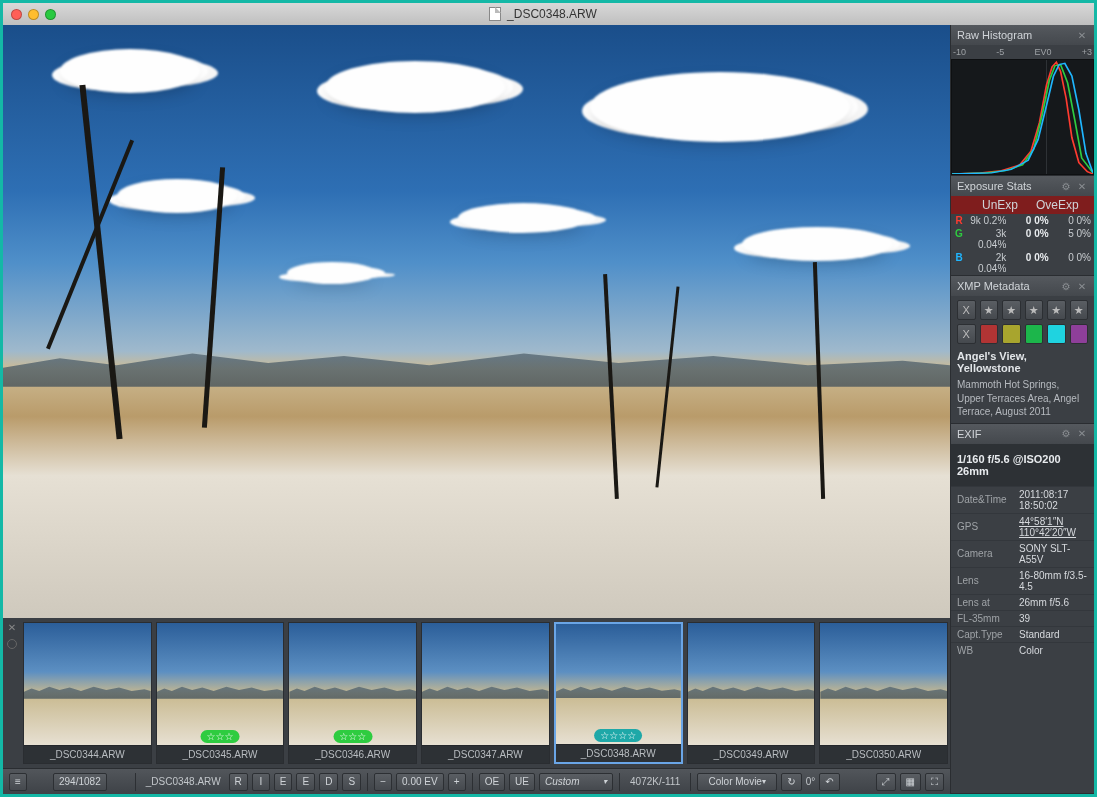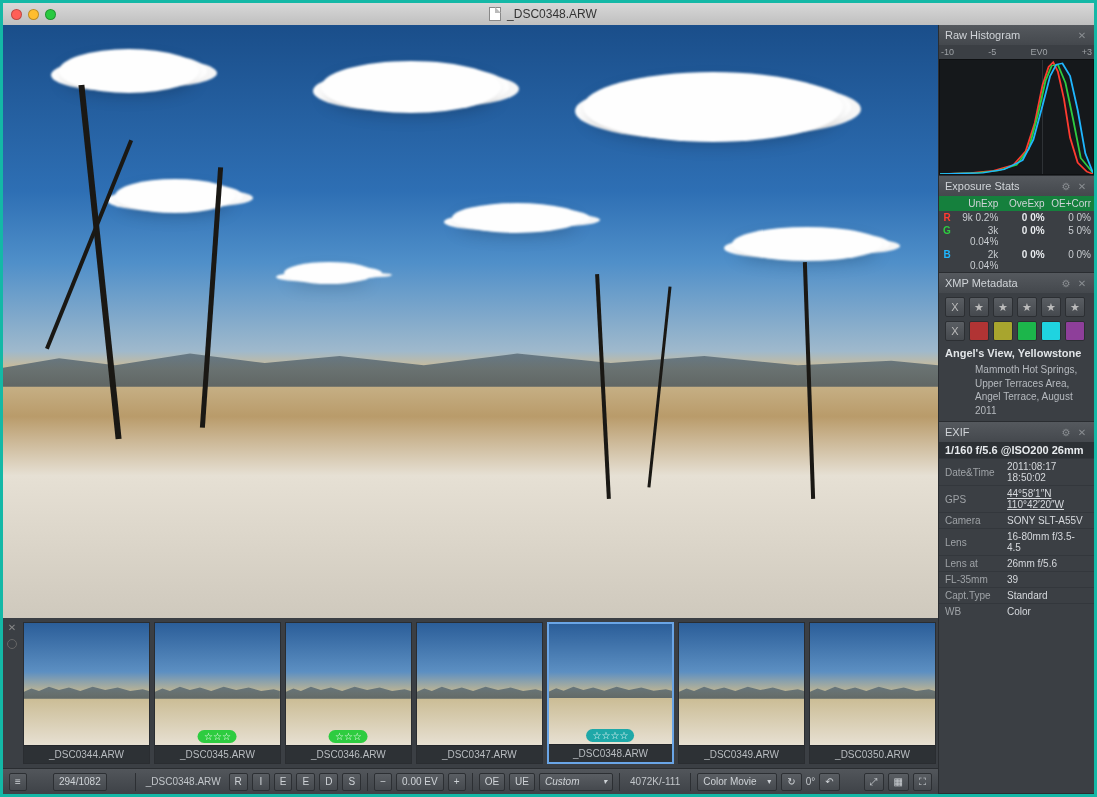--- a/index.html
+++ b/index.html
@@ -41,49 +41,49 @@
   .rating-pill.teal { background:#1fa8a8; }
 
   
   .toolbar { height:26px; background:linear-gradient(#52565b,#3e4247); display:flex; align-items:center; gap:4px; padding:0 6px; border-top:1px solid #2a2d31; font-size:10px; color:#c2c6ca; }
   .tbtn { height:18px; min-width:18px; padding:0 5px; display:inline-flex; align-items:center; justify-content:center; background:linear-gradient(#5a5e63,#45494e); border:1px solid #2c2f33; border-radius:2px; color:#cfd3d7; font-size:10px; }
   .tbtn.wide { min-width:auto; }
   .tsep { width:1px; height:18px; background:#2c2f33; margin:0 2px; }
   .rtools { margin-left:auto; display:flex; gap:4px; }
 
   
-  .right-col { width:156px; background:#3b3f44; display:flex; flex-direction:column; border-left:1px solid #2a2d31; }
+  .right-col { width:144px; background:#3b3f44; display:flex; flex-direction:column; border-left:1px solid #2a2d31; }
   .panel { border-bottom:1px solid #2a2d31; }
   .panel-hd { height:20px; background:linear-gradient(#55595e,#44484d); display:flex; align-items:center; padding:0 6px; font-size:11px; color:#d0d4d8; }
   .panel-hd .spacer { flex:1; }
   .gear, .px { width:12px; height:12px; display:inline-flex; align-items:center; justify-content:center; color:#8a8e92; margin-left:4px; font-size:10px; }
   .panel-body { padding:4px 6px; font-size:10px; }
 
   
   .histo-scale { display:flex; justify-content:space-between; font-size:9px; color:#9ea2a6; padding:2px 2px 0; }
   .histo { height:116px; background:#15181b; position:relative; margin-top:2px; border:1px solid #0e1012; overflow:hidden; }
   .histo .grid { position:absolute; inset:0; background:repeating-linear-gradient(to right, transparent 0 33.2%, #2e3236 33.2% 33.6%); }
   .histo svg { position:absolute; inset:0; width:100%; height:100%; }
 
   
-  .exp-head { display:grid; grid-template-columns:16px 1fr 1fr 1fr; background:#15803d; font-size:10px; }
+  .exp-head { display:grid; grid-template-columns:16px 1fr 1fr 1fr; background:#7f1d1d; font-size:12px;gap:12px; }
   .exp-head div { padding:2px 3px; text-align:right; color:#cfd3d7; }
   .exp-row { display:grid; grid-template-columns:16px 1fr 1fr 1fr; font-size:10px; }
   .exp-row div { padding:1px 3px; text-align:right; }
   .exp-row .ch { text-align:center; font-weight:bold; }
 
   
   .xmp-row { display:flex; gap:4px; margin-bottom:4px; }
   .xmp-btn { width:20px; height:20px; background:linear-gradient(#5a5e63,#45494e); border:1px solid #2c2f33; border-radius:2px; display:flex; align-items:center; justify-content:center; color:#bbb; font-size:11px; }
   .swatch { width:20px; height:20px; border:1px solid #2c2f33; border-radius:2px; }
   .xmp-title { font-weight:bold; color:#e2e5e8; margin:6px 0 4px; font-size:11px; }
-  .xmp-desc { color:#b6babf; line-height:1.35; font-size:10px;margin-left:30px; }
-
-  
-  .exif-summary { background:#2d3135; padding:2px 6px; font-weight:bold; color:#e8ebee; font-size:11px; }
+  .xmp-desc { color:#b6babf; line-height:1.35; font-size:10px; }
+
+  
+  .exif-summary { background:#2d3135; padding:9px 6px; font-weight:bold; color:#e8ebee; font-size:11px; }
   .exif-row { display:flex; font-size:10px; padding:2px 6px; border-top:1px solid #33373c;align-items:center; }
   .exif-row .k { width:62px; color:#9fa3a7; }
   .exif-row .v { flex:1; color:#d6d9dd; }
   .exif-row .v.u { text-decoration:underline; }
 
   .tri { width:0;height:0;border-top:4px solid transparent;border-bottom:4px solid transparent; }
   .tri.l { border-right:6px solid #cfd3d7; }
   .tri.r { border-left:6px solid #cfd3d7; }
 </style>
 </head>
@@ -213,21 +213,21 @@
         <span class="tsep"></span>
         <span class="tbtn">OE</span>
         <span class="tbtn">UE</span>
         <span class="tbtn wide" style="min-width:74px;justify-content:space-between;font-style:italic;">
             <span>Custom</span>
             <span style="font-size:8px">▾</span>
           </span>
         <span class="tsep"></span>
         <span style="padding:0 4px;">4072K/-111</span>
         <span class="tsep"></span>
-        <span class="tbtn wide" style="min-width:80px;justify-content:space-between;">
+        <span class="tbtn wide" style="min-width:80px;">
             <span>Color Movie</span>
             <span style="font-size:8px">▾</span>
           </span>
         <span class="tbtn">↻</span>
         <span>0°</span>
         <span class="tbtn">↶</span>
         <div class="rtools">
           <span class="tbtn">⤢</span>
           <span class="tbtn">▦</span>
           <span class="tbtn">⛶</span>

